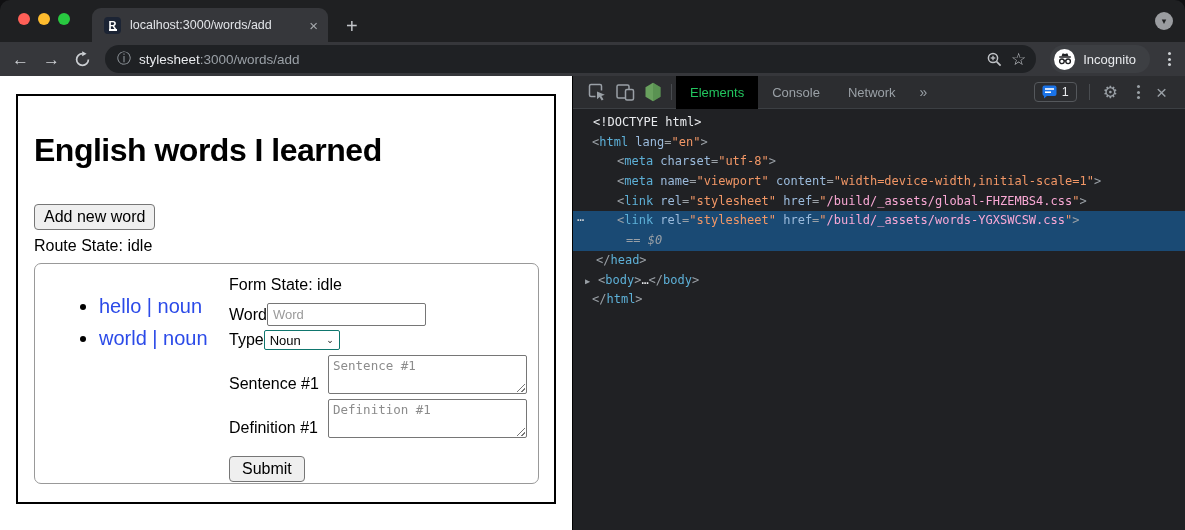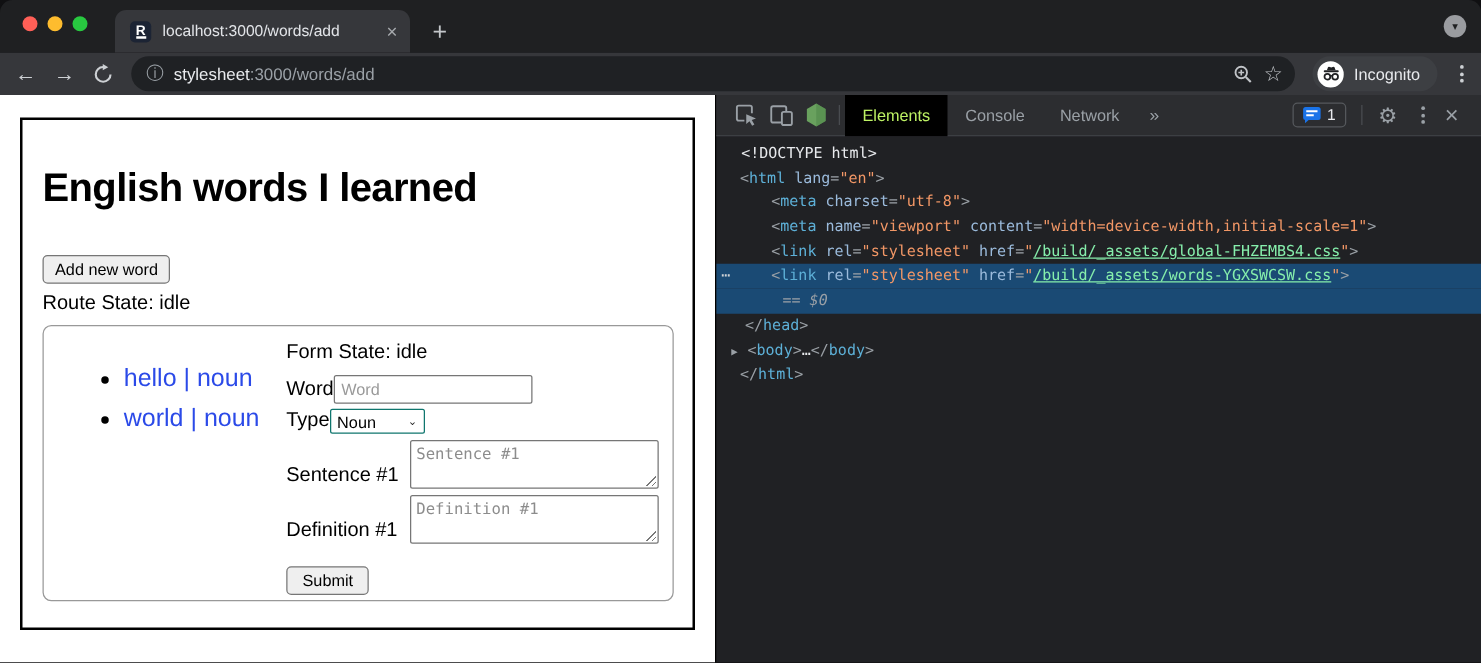--- a/index.html
+++ b/index.html
@@ -51,21 +51,21 @@
   .kebab { color:#cdd0d4; display:flex; flex-direction:column; gap:2.5px; padding:0 4px; }
   .kebab i { width:3px; height:3px; border-radius:50%; background:#cdd0d4; display:block; }
 
   
   .main { flex:1; display:flex; min-height:0; }
   .page { width:572px; background:#fff; color:#000; flex:0 0 auto; }
 
   .outer-box { margin:18px 16px 0 16px; width:540px; height:410px;
     border:2px solid #000; padding:0 16px; }
   h1.page-title { font-size:32px; font-weight:bold; margin-top:36px; letter-spacing:-.5px; }
-  .btn { font-size:13px; color:#000; background:#efefef; border:1px solid #767676;
+  .btn { font-size:16px; color:#000; background:#efefef; border:1px solid #767676;
     border-radius:4px; padding:3px 9px; }
   .add-btn { margin-top:35px; }
   .route-state { font-size:16px; margin-top:7px; }
   .inner-box { margin-top:8px; width:505px; height:221px; border:1px solid #999;
     border-radius:7px; display:flex; padding:12px 10px 12px 14px; }
   .word-list-col { width:180px; flex:0 0 auto; }
   .word-list { margin:19px 0 0 0; padding-left:50px; list-style:disc; }
   .word-list li { font-size:20px; margin-bottom:9px; }
   .word-list a { color:#2b4ae8; text-decoration:none; }
   .form-col { flex:1; }
@@ -95,39 +95,39 @@
   
   .devtools { flex:1; background:#202124; border-left:1px solid #000; display:flex;
     flex-direction:column; min-width:0; }
   .dt-toolbar { height:33px; background:#2c2d30; border-bottom:1px solid #3c3f43;
     display:flex; align-items:center; padding-left:10px; flex:0 0 auto; }
   .dt-icon { display:flex; align-items:center; justify-content:center; width:28px; height:26px;
     color:#9aa0a6; }
   .dt-sep { width:1px; height:16px; background:#494c50; margin:0 4px; flex:0 0 auto; }
   .dt-tab { font-size:13px; color:#9aa0a6; padding:0 14px; height:33px; display:flex;
     align-items:center; }
-  .dt-tab.active { background:#000; color:#bef264; }
+  .dt-tab.active { background:#000; color:#22c55e; }
   .dt-more { font-size:14px; color:#9aa0a6; padding:0 10px; }
   .dt-right { margin-left:auto; display:flex; align-items:center; padding-right:10px; }
   .issues { display:flex; align-items:center; gap:5px; border:1px solid #55585c;
     border-radius:4px; padding:2px 7px; margin-right:8px; }
   .issues-count { color:#e8eaed; font-size:12.5px; }
   .dt-gear { font-size:17px; color:#9aa0a6; margin:0 9px; }
   .dt-kebab { display:flex; flex-direction:column; gap:2.5px; margin:0 10px; }
   .dt-kebab i { width:3px; height:3px; border-radius:50%; background:#9aa0a6; display:block; }
   .dt-close { color:#9aa0a6; font-size:19px; line-height:1; margin:0 8px 0 6px; }
 
   .dom-tree { flex:1; padding-top:4px; font-family:"DejaVu Sans Mono", monospace;
     font-size:12px; overflow:hidden; }
   .dom-line { height:19.7px; line-height:19.7px; white-space:pre; position:relative; }
   .dom-line.sel { background:#1a4a74; }
   .gutter { position:absolute; left:4px; color:#d0d3d6; letter-spacing:1px; }
   .arrow { display:inline-block; width:13px; margin-left:-13px; color:#9aa0a6; font-size:8.5px; }
   .tk-p{color:#9aa0a6}.tk-t{color:#5db0d7}.tk-a{color:#9bbbdc}.tk-v{color:#f29766}
-  .tk-l{color:#86efac;text-decoration:underline}.tk-w{color:#e8eaed}
+  .tk-l{color:#f9a8d4;}.tk-w{color:#e8eaed}
   .tk-c{color:#9aa0a6}.tk-i{color:#9aa0a6;font-style:italic}
 </style>
 </head>
 <body>
 
 <div class="window">
 
   <div class="titlebar">
     <div class="traffic">
       <span class="light" style="background:#ff5f57"></span>

